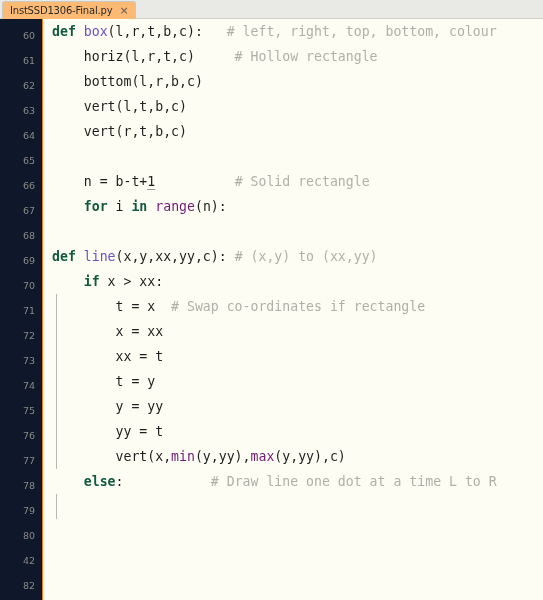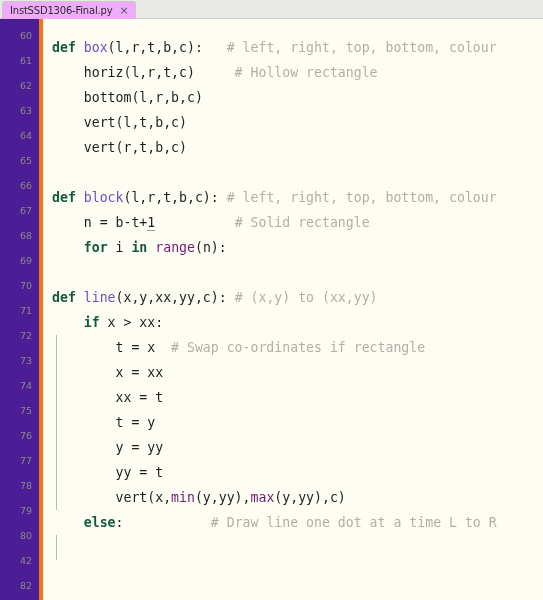--- a/index.html
+++ b/index.html
@@ -34,21 +34,21 @@
     align-items: flex-end;
     padding-left: 2px;
     box-sizing: border-box;
     position: relative;
     z-index: 5;
   }
   .tab {
     height: 18px;
     display: flex;
     align-items: center;
-    background: #f0abfc;
+    background: #fdba74;
     border: 1px solid #c9c9c3;
     border-bottom: none;
     border-radius: 3px 3px 0 0;
     padding: 0 5px 0 7px;
     box-sizing: border-box;
     gap: 6px;
     position: relative;
     top: 1px;
   }
   .tab-label {
@@ -72,40 +72,40 @@
     flex: 1;
     display: flex;
     background: #fdfdf3;
     overflow: hidden;
     position: relative;
   }
 
   #gutter {
     width: 43px;
     min-width: 43px;
-    background: #4c1d95;
-    border-right: 4px solid #f97316;
+    background: #0f172a;
+    border-right: 1px solid #f97316;
     box-sizing: border-box;
     padding-top: 4px;
   }
   .gutter-num {
     height: 25px;
     line-height: 25px;
     text-align: right;
     padding-right: 7px;
     box-sizing: border-box;
     font-family: "DejaVu Sans", sans-serif;
     font-size: 9.5px;
     color: #8a8a84;
     user-select: none;
   }
 
   #code-lines {
     flex: 1;
-    padding-top: 16px;
+    padding-top: 0;
     padding-left: 9px;
     box-sizing: border-box;
     position: relative;
     overflow: hidden;
   }
   .code-line {
     height: 25px;
     line-height: 25px;
     font-family: "DejaVu Sans Mono", monospace;
     font-size: 13.2px;
@@ -171,21 +171,20 @@
         <div class="gutter-num">82</div>
         <div class="gutter-num">83</div>
       </div>
     <div id="code-lines">
         <div class="code-line"><span class="kw">def </span><span class="fn">box</span><span class="pl">(l,r,t,b,c):</span><span class="cm">   # left, right, top, bottom, colour</span></div>
         <div class="code-line"><span class="pl">    horiz(l,r,t,c)</span><span class="cm">     # Hollow rectangle</span></div>
         <div class="code-line"><span class="pl">    bottom(l,r,b,c)</span></div>
         <div class="code-line"><span class="pl">    vert(l,t,b,c)</span></div>
         <div class="code-line"><span class="pl">    vert(r,t,b,c)</span></div>
         <div class="code-line">&nbsp;</div>
-        <div class="code-line"><span class="kw">def </span><span class="fn">block</span><span class="pl">(l,r,t,b,c):</span><span class="cm"> # left, right, top, bottom, colour</span></div>
         <div class="code-line"><span class="pl">    n = b-t+</span><span class="num">1</span><span class="cm">          # Solid rectangle</span></div>
         <div class="code-line"><span class="pl">    </span><span class="kw">for</span><span class="pl"> i </span><span class="kw">in</span><span class="pl"> </span><span class="bi">range</span><span class="pl">(n):</span></div>
         <div class="code-line">&nbsp;</div>
         <div class="code-line"><span class="kw">def </span><span class="fn">line</span><span class="pl">(x,y,xx,yy,c):</span><span class="cm"> # (x,y) to (xx,yy)</span></div>
         <div class="code-line"><span class="pl">    </span><span class="kw">if</span><span class="pl"> x &gt; xx:</span></div>
         <div class="code-line"><span class="guide g1"></span><span class="pl">        t = x</span><span class="cm">  # Swap co-ordinates if rectangle</span></div>
         <div class="code-line"><span class="guide g1"></span><span class="pl">        x = xx</span></div>
         <div class="code-line"><span class="guide g1"></span><span class="pl">        xx = t</span></div>
         <div class="code-line"><span class="guide g1"></span><span class="pl">        t = y</span></div>
         <div class="code-line"><span class="guide g1"></span><span class="pl">        y = yy</span></div>

